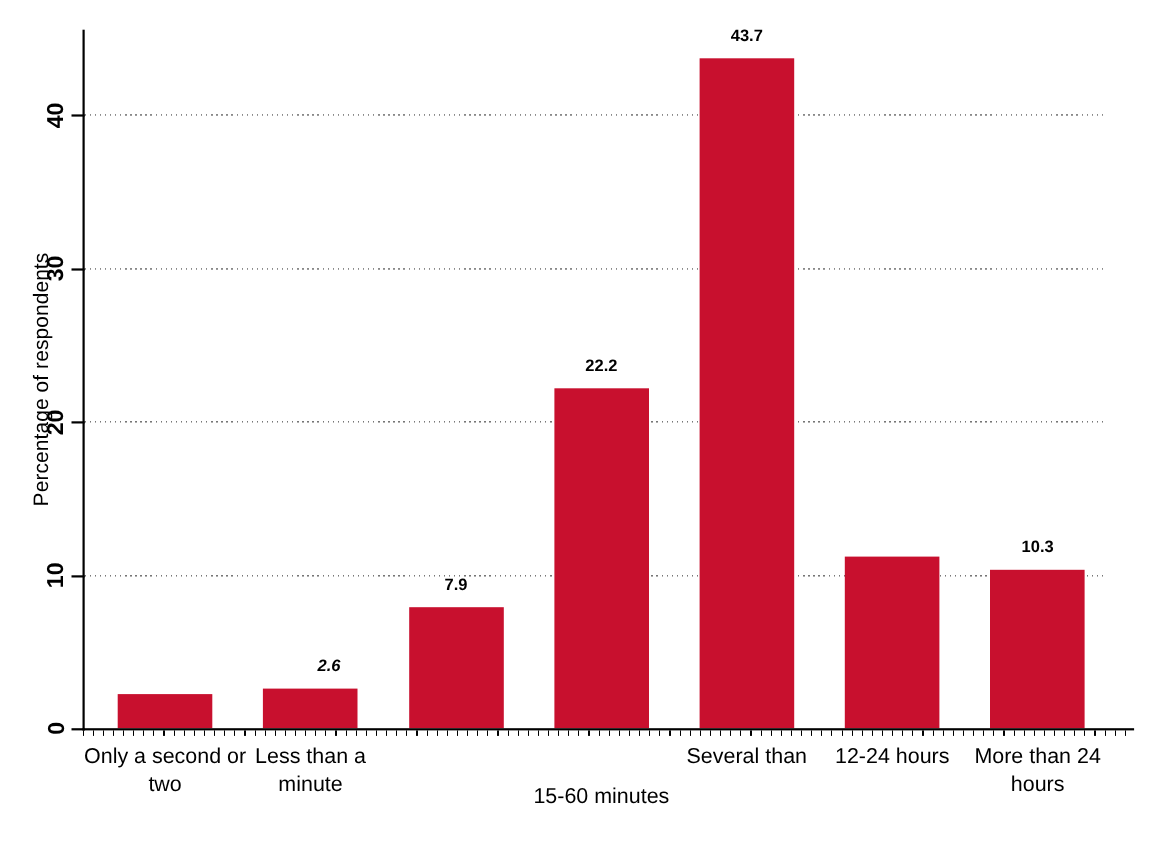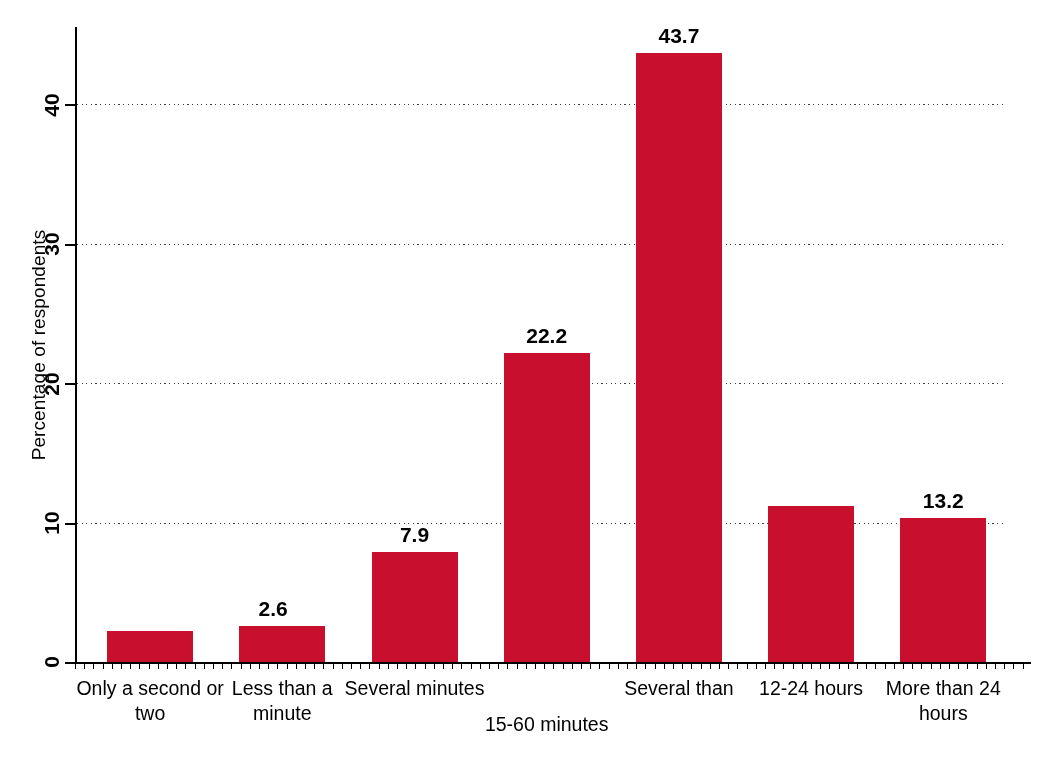--- a/index.html
+++ b/index.html
@@ -104,21 +104,21 @@
     );
   }
 
   
   .bar {
     position: absolute;
     background: #c8102e;
   }
   .bar-value {
     position: absolute;
-    font-size: 21px;
+    font-size: 15px;
     font-weight: 700;
     text-align: center;
     white-space: nowrap;
   }
 
   
   .x-tick-label {
     position: absolute;
     top: 676px;
     font-size: 19.5px;
@@ -161,29 +161,28 @@
   </div>
 
   <div class="bar" id="bar-0" style="left: 107.1px; width: 86px; top: 631.332px; height: 30.668px; background: rgb(200, 16, 46);"></div>
   <div class="bar" id="bar-1" style="left: 239.3px; width: 86px; top: 625.756px; height: 36.244px; background: rgb(200, 16, 46);"></div>
   <div class="bar" id="bar-2" style="left: 371.5px; width: 86px; top: 551.874px; height: 110.126px; background: rgb(200, 16, 46);"></div>
   <div class="bar" id="bar-3" style="left: 503.7px; width: 86px; top: 352.532px; height: 309.468px; background: rgb(200, 16, 46);"></div>
   <div class="bar" id="bar-4" style="left: 635.9px; width: 86px; top: 52.822px; height: 609.178px; background: rgb(200, 16, 46);"></div>
   <div class="bar" id="bar-5" style="left: 768.1px; width: 86px; top: 505.872px; height: 156.128px; background: rgb(200, 16, 46);"></div>
   <div class="bar" id="bar-6" style="left: 900.3px; width: 86px; top: 518.418px; height: 143.582px; background: rgb(200, 16, 46);"></div>
 
-  <div class="bar-value" id="val-1" style="left: 197px; width: 152.2px; top: 596.756px;">2.6</div>
+  <div class="bar-value" id="val-1" style="left: 223px; width: 152.2px; top: 596.756px; font-style: italic;">2.6</div>
   <div class="bar-value" id="val-2" style="left: 338.4px; width: 152.2px; top: 522.874px;">7.9</div>
   <div class="bar-value" id="val-3" style="left: 470.6px; width: 152.2px; top: 323.532px;">22.2</div>
   <div class="bar-value" id="val-4" style="left: 602.8px; width: 152.2px; top: 23.822px;">43.7</div>
-  <div class="bar-value" id="val-6" style="left: 867.2px; width: 152.2px; top: 489.418px;">13.2</div>
+  <div class="bar-value" id="val-6" style="left: 867.2px; width: 152.2px; top: 489.418px;">10.3</div>
 
   <div class="x-tick-label" id="cat-1" style="left: 208.2px; width: 148.2px;">Less than a minute</div>
   <div class="x-tick-label" id="cat-0" style="left: 76px; width: 148.2px;">Only a second or two</div>
-  <div class="x-tick-label" id="cat-2" style="left: 340.4px; width: 148.2px;">Several minutes</div>
   <div class="x-tick-label" id="cat-3" style="left: 472.6px; width: 148.2px; margin-top: 36px;">15-60 minutes</div>
   <div class="x-tick-label" id="cat-4" style="left: 604.8px; width: 148.2px;">Several than</div>
   <div class="x-tick-label" id="cat-5" style="left: 737px; width: 148.2px;">12-24 hours</div>
   <div class="x-tick-label" id="cat-6" style="left: 869.2px; width: 148.2px;">More than 24 hours</div>
 
   <div class="y-axis-line"></div>
   <div class="x-axis-line"></div>
   <div class="x-minor-ticks"></div>
 
 </div>

